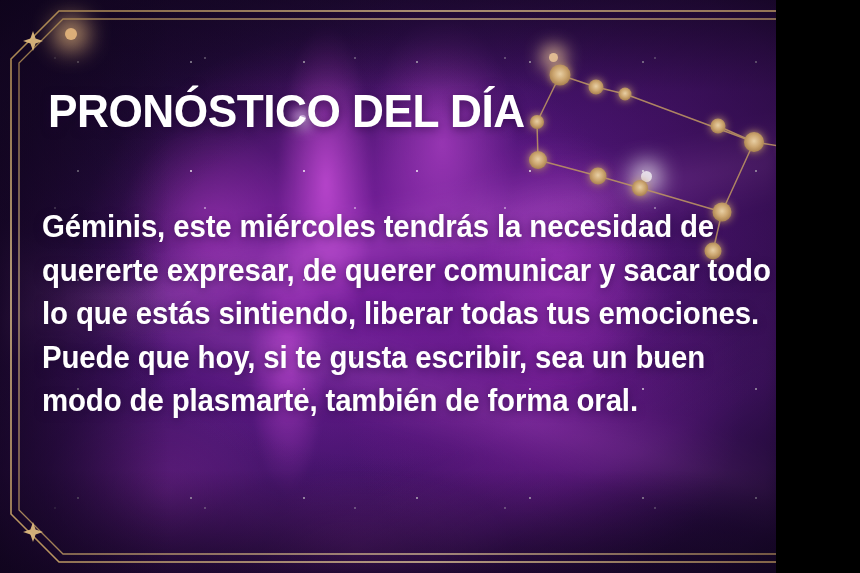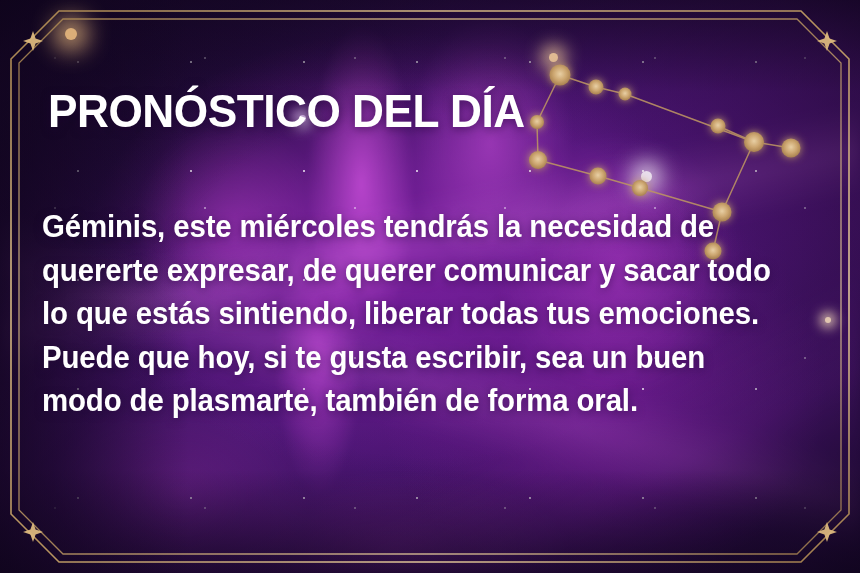--- a/index.html
+++ b/index.html
@@ -5,21 +5,21 @@
 <style>
   html,body{margin:0;padding:0;background:#000;}
   body{
     font-family:"Liberation Sans", sans-serif;
     -webkit-font-smoothing:antialiased;
   }
 
   
   #card{
     position:relative;
-    width:860px;
+    width:776px;
     height:573px;
     overflow:hidden;
     background:#737373;
     isolation:isolate;
   }
 
   
   .layer{position:absolute;inset:0;pointer-events:none;}
 
   

